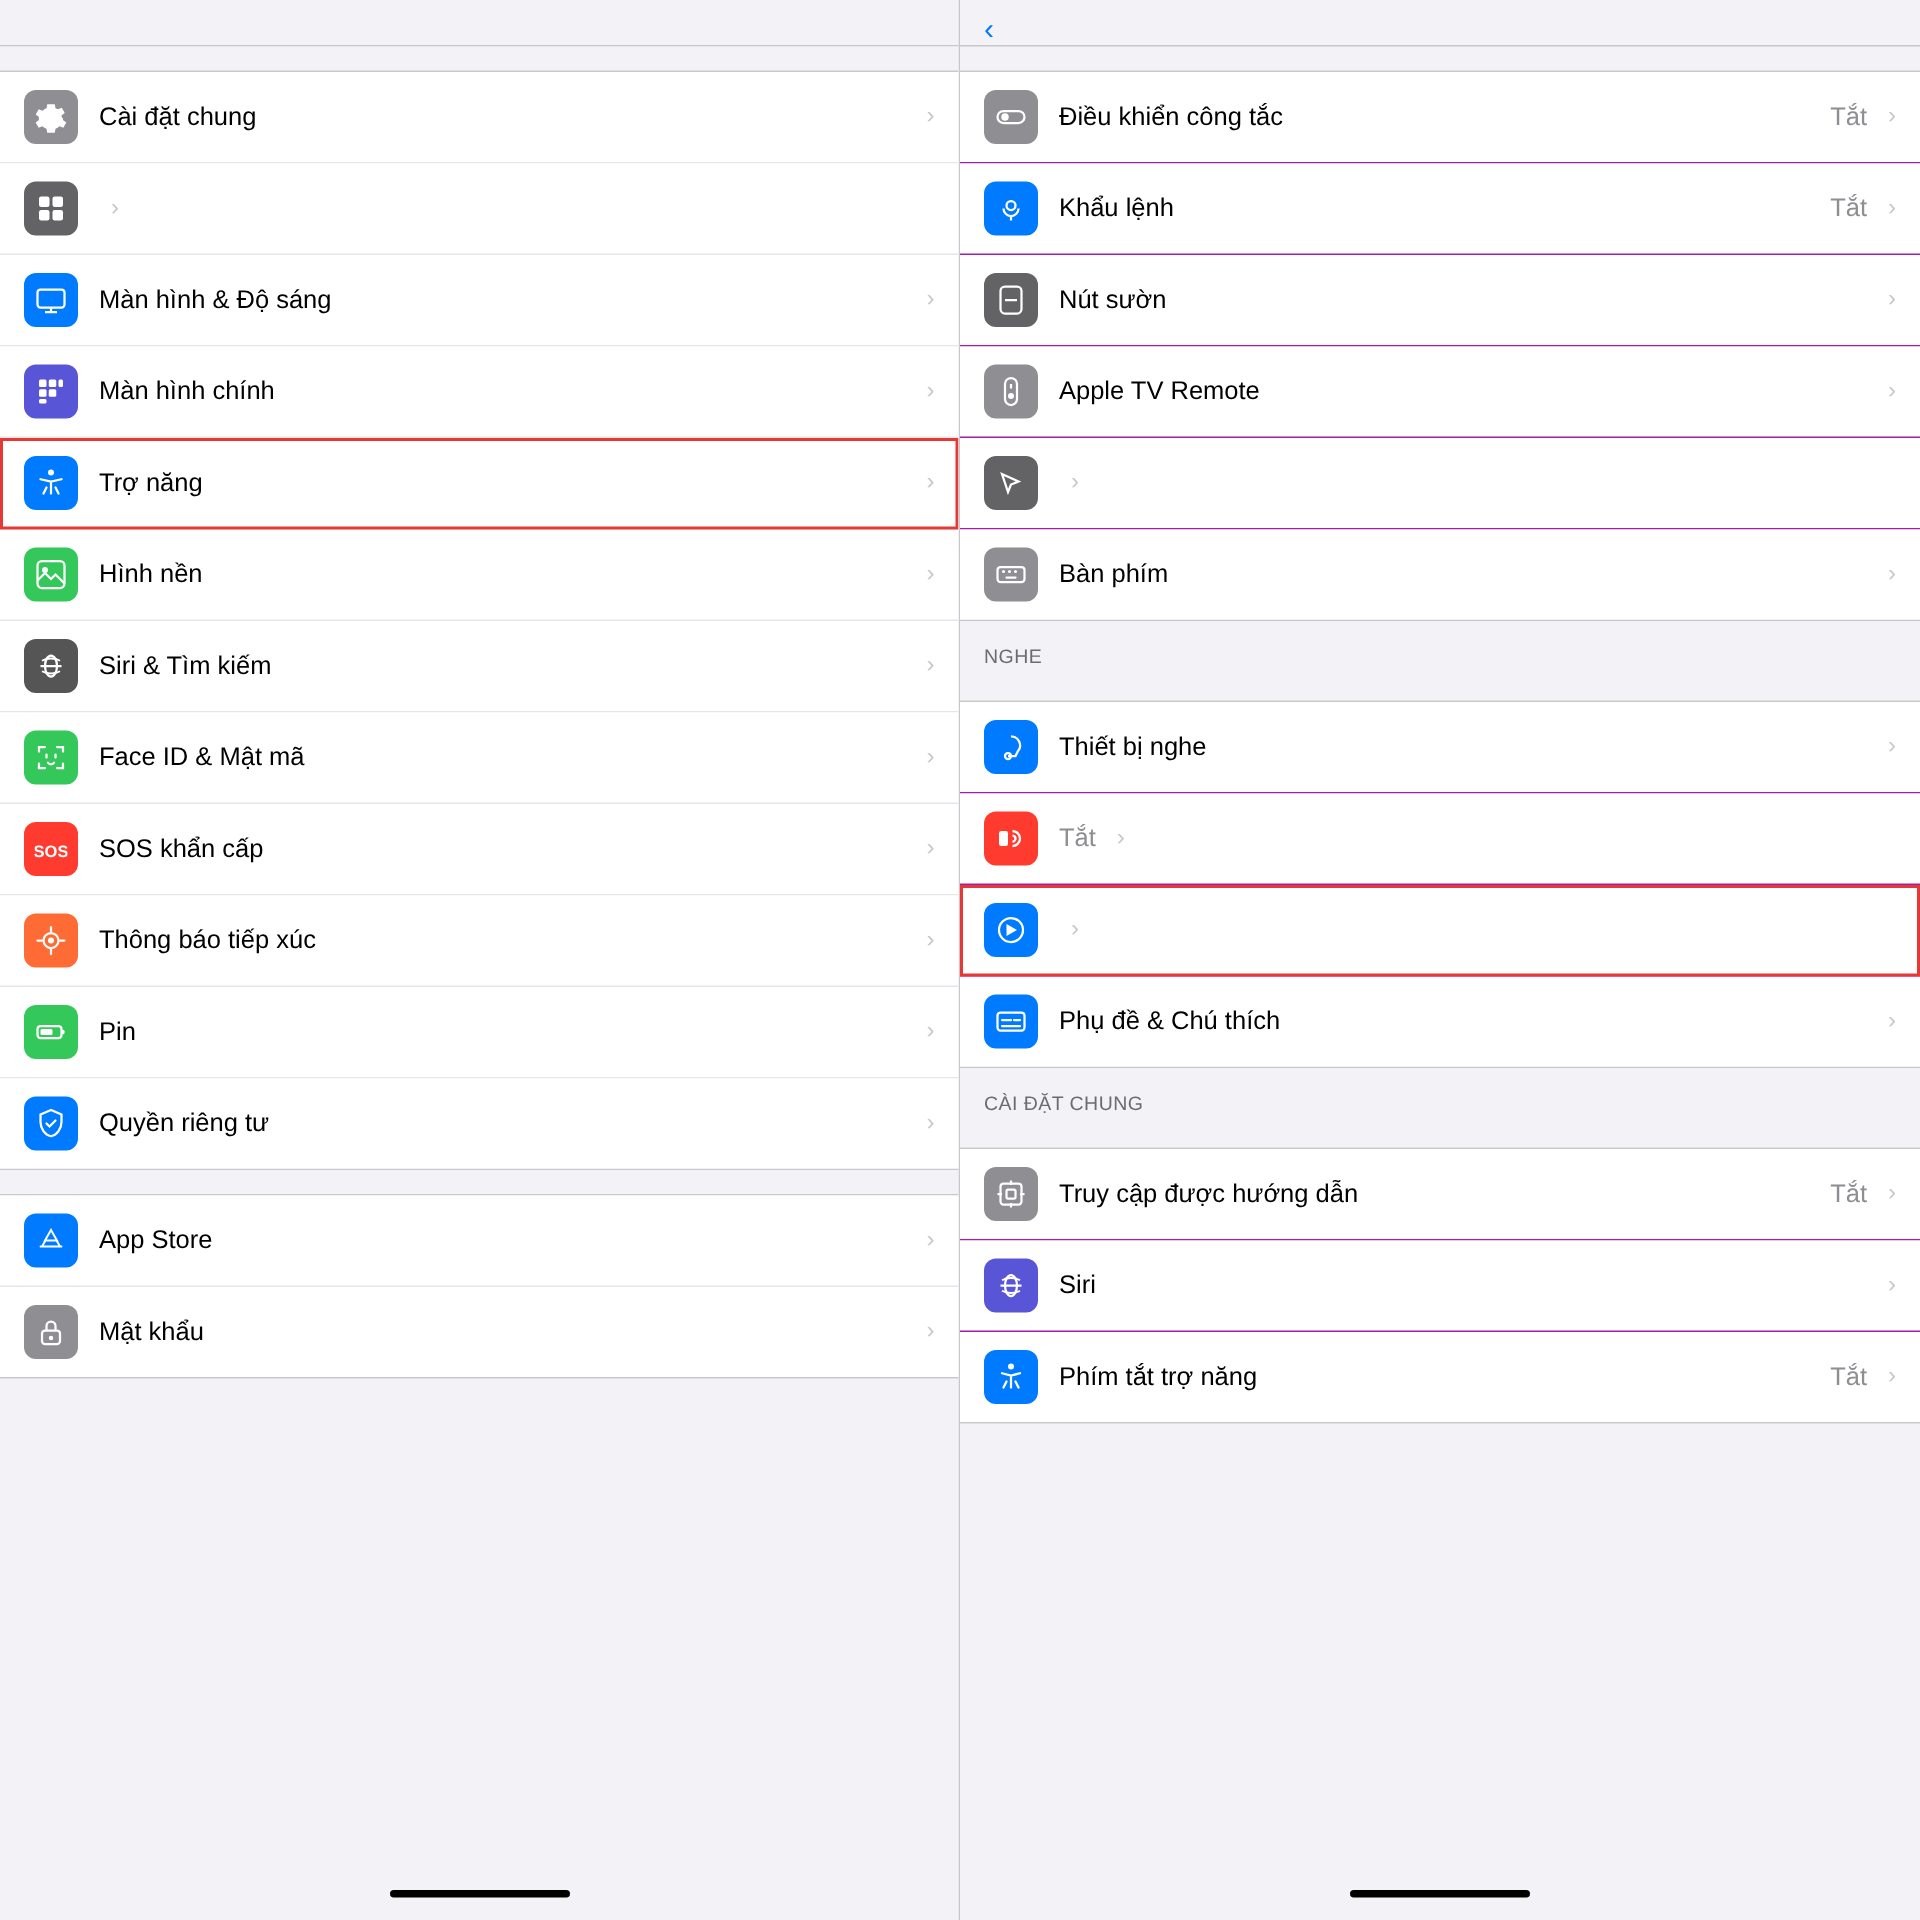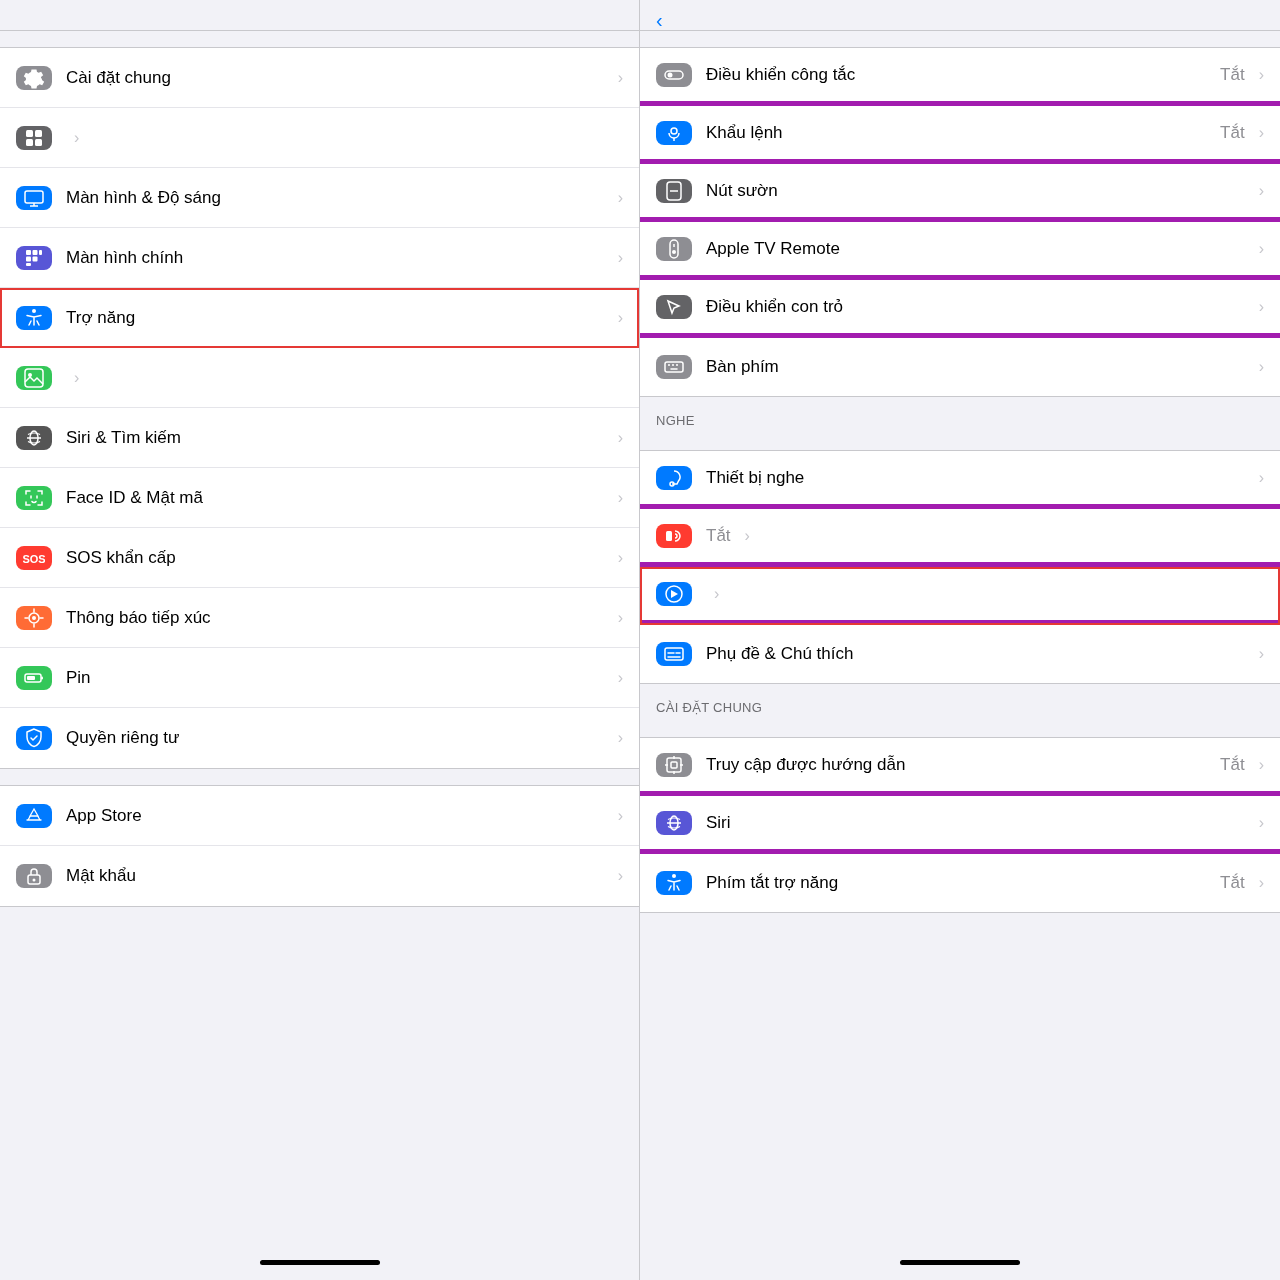--- a/index.html
+++ b/index.html
@@ -62,21 +62,21 @@
 
     .settings-item.highlighted {
       outline: 2.5px solid #e53935;
       outline-offset: -2px;
       z-index: 1;
       align-items: center;
     }
 
     .item-icon {
       width: 36px;
-      height: 24px;
+      height: 36px;
       border-radius: 8px;
       margin-right: 14px;
       display: flex;
       align-items: center;
       justify-content: center;
       flex-shrink: 0;
       font-size: 20px;
       color: #fff;
     }
 
@@ -142,21 +142,21 @@
       margin-top: 16px;
       border-top: 1px solid #c8c8cc;
       border-bottom: 1px solid #c8c8cc;
     }
 
     .right-item {
       display: flex;
       align-items: center;
       padding: 12px 16px;
       background: #fff;
-      border-bottom: 5px solid #a21caf;
+      border-bottom: 1px solid #a21caf;
       min-height: 58px;
       cursor: pointer;
       position: relative;
     }
 
     .right-item:last-child {
       border-bottom: none;
     }
 
     .right-item.highlighted {
@@ -273,20 +273,21 @@
           <span class="item-chevron">›</span>
         </div>
         <div class="settings-item">
           <div class="item-icon" style="background: rgb(52, 199, 89);">
             <svg class="svg-icon" viewBox="0 0 22 22" fill="white">
               <rect x="2" y="2" width="18" height="18" rx="3" fill="none" stroke="white" stroke-width="1.5"></rect>
               <circle cx="7" cy="8" r="2" fill="white"></circle>
               <path d="M2 15l5-5 4 4 3-3 6 6" stroke="white" stroke-width="1.5" fill="none"></path>
             </svg>
           </div>
+          <span class="item-label">Hình nền</span>
           <span class="item-chevron">›</span>
         </div>
         <div class="settings-item">
           <div class="item-icon" style="background: rgb(85, 85, 85);">
             <svg class="svg-icon" viewBox="0 0 22 22" fill="white">
               <ellipse cx="11" cy="11" rx="4" ry="7" fill="none" stroke="white" stroke-width="1.5"></ellipse>
               <line x1="4" y1="11" x2="18" y2="11" stroke="white" stroke-width="1.5"></line>
               <path d="M5 7.5c1.6-1 3.4-1.5 6-1.5s4.4.5 6 1.5M5 14.5c1.6 1 3.4 1.5 6 1.5s4.4-.5 6-1.5" stroke="white" stroke-width="1.2" fill="none"></path>
             </svg>
           </div>
@@ -432,21 +433,20 @@
           </div>
           <span class="right-item-label">Apple TV Remote</span>
           <span class="item-chevron">›</span>
         </div>
         <div class="right-item">
           <div class="item-icon" style="background: rgb(99, 99, 102);">
             <svg class="svg-icon" viewBox="0 0 22 22" fill="white">
               <path d="M5 5l4 12 2-5 5-2L5 5z" fill="none" stroke="white" stroke-width="1.5"></path>
             </svg>
           </div>
-          <span class="right-item-label">Điều khiển con trỏ</span>
           <span class="item-chevron">›</span>
         </div>
         <div class="right-item">
           <div class="item-icon" style="background: rgb(142, 142, 147);">
             <svg class="svg-icon" viewBox="0 0 22 22" fill="white">
               <rect x="2" y="6" width="18" height="10" rx="2" fill="none" stroke="white" stroke-width="1.5"></rect>
               <line x1="6" y1="9" x2="6" y2="9" stroke="white" stroke-width="2" stroke-linecap="round"></line>
               <line x1="10" y1="9" x2="10" y2="9" stroke="white" stroke-width="2" stroke-linecap="round"></line>
               <line x1="14" y1="9" x2="14" y2="9" stroke="white" stroke-width="2" stroke-linecap="round"></line>
               <line x1="8" y1="13" x2="14" y2="13" stroke="white" stroke-width="1.5" stroke-linecap="round"></line>

